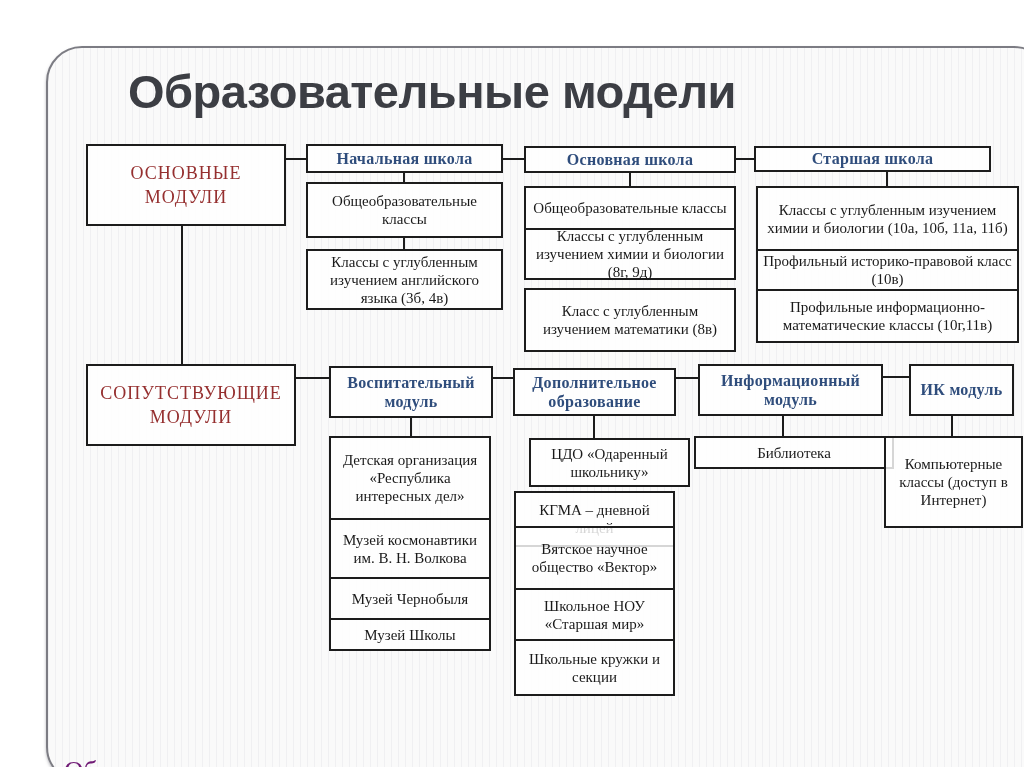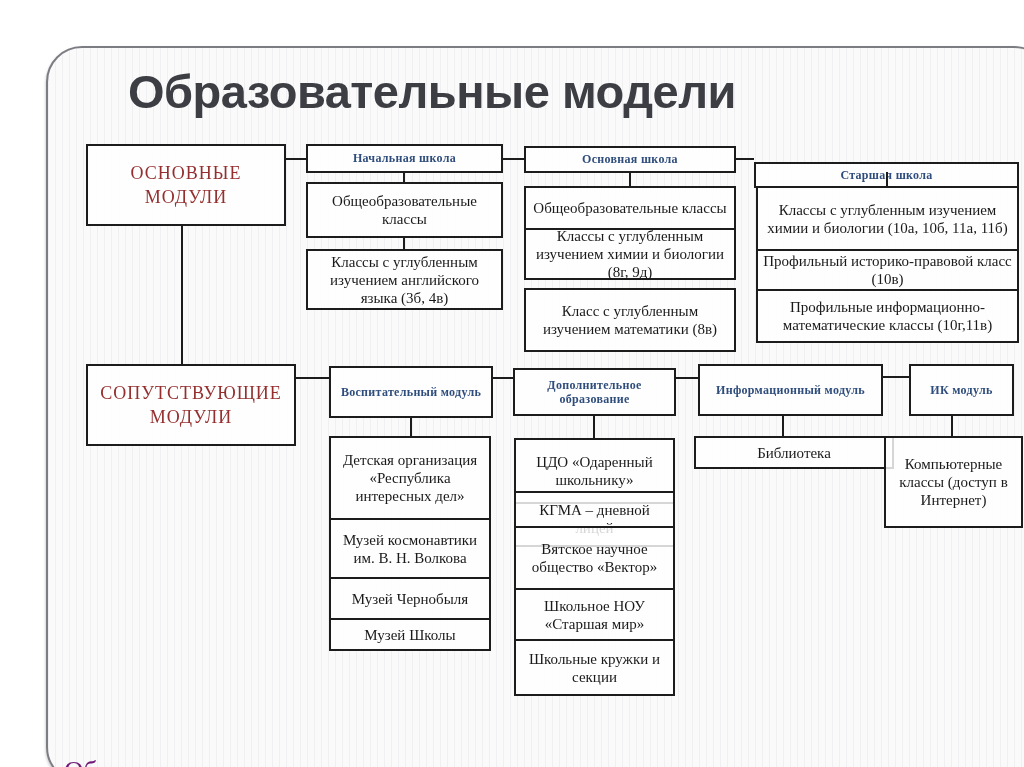--- a/index.html
+++ b/index.html
@@ -25,21 +25,21 @@
     font-size:27px; color:#701a75; white-space:nowrap;
   }
 
   .box {
     position:absolute; border:2px solid var(--line-black,#1c1c1c);
     background:rgba(255,255,255,.82);
     display:flex; align-items:center; justify-content:center;
     text-align:center; font-size:15px; line-height:1.2; color:#1a1a1a;
     padding:2px 5px;
   }
-  .hdr  { font-weight:bold; color:var(--accent-blue,#2f4d7c); font-size:12px; letter-spacing:.3px; }
+  .hdr  { font-weight:bold; color:var(--accent-blue,#2f4d7c); font-size:16px; letter-spacing:.3px; }
   .module { font-weight:normal; color:var(--accent-red,#952f2f); font-size:18px; letter-spacing:1px; line-height:1.35; }
   .line { position:absolute; background:var(--line-black,#1c1c1c); }
 </style>
 </head>
 <body>
 
 <div class="frame"></div>
 
 <div class="title">Образовательные модели</div>
 
@@ -56,21 +56,21 @@
 <div class="line" style="left:467px;top:122px;width:21px;height:2px"></div>
 
 <div class="box hdr" style="left:488px;top:110px;width:212px;height:27px">Основная школа</div>
 <div class="line" style="left:593px;top:137px;width:2px;height:13px"></div>
 <div class="box" style="left:488px;top:150px;width:212px;height:44px">Общеобразовательные классы</div>
 <div class="box" style="left:488px;top:192px;width:212px;height:52px">Классы с углубленным изучением химии и биологии (8г, 9д)</div>
 <div class="box" style="left:488px;top:252px;width:212px;height:64px">Класс с углубленным изучением математики (8в)</div>
 
 <div class="line" style="left:700px;top:122px;width:18px;height:2px"></div>
 
-<div class="box hdr" style="left:718px;top:126px;width:265px;height:26px">Старшая школа</div>
+<div class="box hdr" style="left:718px;top:110px;width:237px;height:26px">Старшая школа</div>
 <div class="line" style="left:850px;top:136px;width:2px;height:14px"></div>
 <div class="box" style="left:720px;top:150px;width:263px;height:65px">Классы с углубленным изучением химии и биологии (10а, 10б, 11а, 11б)</div>
 <div class="box" style="left:720px;top:213px;width:263px;height:42px">Профильный историко-правовой класс (10в)</div>
 <div class="box" style="left:720px;top:253px;width:263px;height:54px">Профильные информационно-математические классы (10г,11в)</div>
 
 <div class="line" style="left:145px;top:190px;width:2px;height:138px"></div>
 
 <div class="box module" style="left:50px;top:328px;width:210px;height:82px">СОПУТСТВУЮЩИЕ МОДУЛИ</div>
 
 <div class="line" style="left:260px;top:341px;width:33px;height:2px"></div>
@@ -79,21 +79,21 @@
 <div class="line" style="left:374px;top:382px;width:2px;height:18px"></div>
 <div class="box" style="left:293px;top:400px;width:162px;height:84px">Детская организация «Республика интересных дел»</div>
 <div class="box" style="left:293px;top:482px;width:162px;height:61px">Музей космонавтики им. В. Н. Волкова</div>
 <div class="box" style="left:293px;top:541px;width:162px;height:43px">Музей Чернобыля</div>
 <div class="box" style="left:293px;top:582px;width:162px;height:33px">Музей Школы</div>
 
 <div class="line" style="left:457px;top:341px;width:20px;height:2px"></div>
 
 <div class="box hdr" style="left:477px;top:332px;width:163px;height:48px">Дополнительное образование</div>
 <div class="line" style="left:557px;top:380px;width:2px;height:22px"></div>
-<div class="box" style="left:478px;top:402px;width:161px;height:66px">ЦДО «Одаренный школьнику»</div>
+<div class="box" style="left:493px;top:402px;width:161px;height:49px">ЦДО «Одаренный школьнику»</div>
 <div class="box" style="left:478px;top:455px;width:161px;height:56px">КГМА – дневной лицей</div>
 <div class="box" style="left:478px;top:490px;width:161px;height:64px">Вятское научное общество «Вектор»</div>
 <div class="box" style="left:478px;top:552px;width:161px;height:53px">Школьное НОУ «Старшая мир»</div>
 <div class="box" style="left:478px;top:603px;width:161px;height:57px">Школьные кружки и секции</div>
 
 <div class="line" style="left:639px;top:341px;width:23px;height:2px"></div>
 
 <div class="box hdr" style="left:662px;top:328px;width:185px;height:52px">Информационный модуль</div>
 <div class="line" style="left:746px;top:380px;width:2px;height:20px"></div>
 <div class="box" style="left:658px;top:400px;width:200px;height:33px">Библиотека</div>

